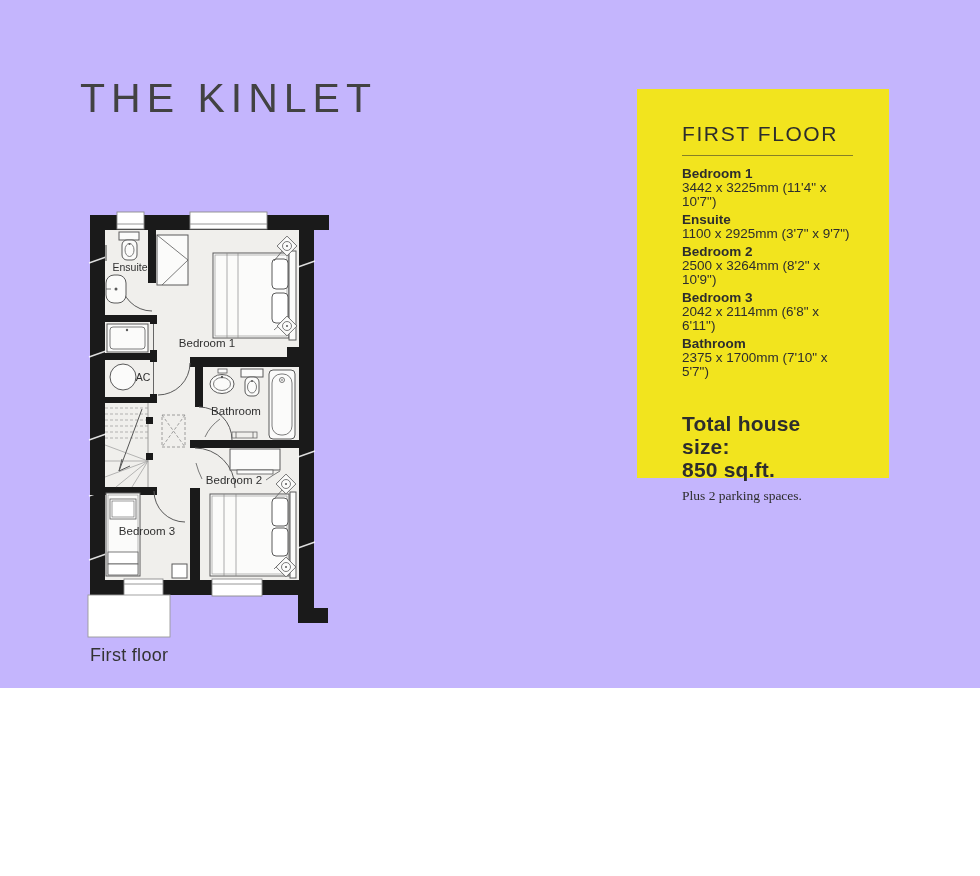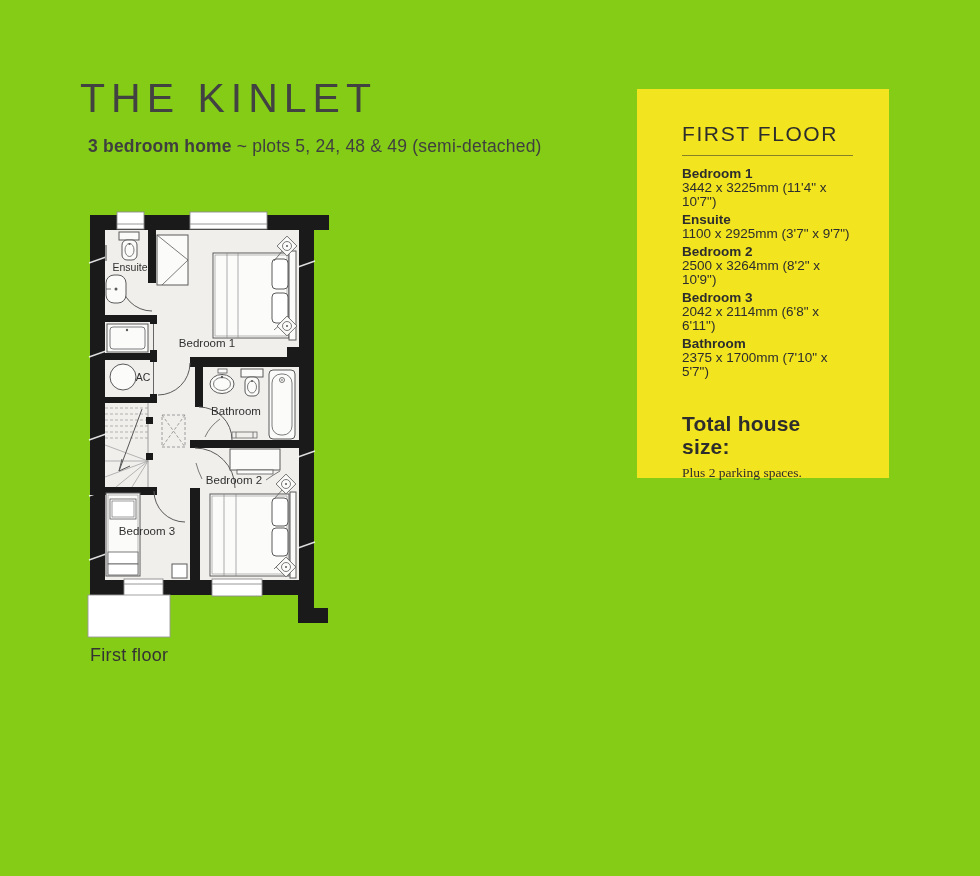--- a/index.html
+++ b/index.html
@@ -1,19 +1,19 @@
 <!DOCTYPE html>
 <html><head>
 <meta charset="utf-8">
 <style>
   html,body{margin:0;padding:0;background:#ffffff;}
   .page{
     position:relative;
-    width:980px;height:876px;
-    background:#84cc16;
+    width:980px;height:688px;
+    background:#c4b5fd;
     font-family:"Liberation Sans", sans-serif;
     overflow:hidden;
   }
   
   .title{
     position:absolute;left:80px;top:78px;
     margin:0;
     font-size:41px;font-weight:200;letter-spacing:6px;
     color:#424242;line-height:1;
     font-family:"Liberation Sans", sans-serif;
@@ -59,23 +59,20 @@
     font-size:21px;font-weight:700;line-height:23px;letter-spacing:0.2px;
   }
   .parking{font-size:13.5px;margin-top:7px;font-family:Liberation Serif, serif;}
 </style>
 </head>
 <body>
 
 <div class="page">
 
   <h1 class="title">THE KINLET</h1>
-  <p class="subtitle"><span class="bold">3 bedroom home</span>
-    <span>~</span>
-    <span>plots 5, 24, 48 &amp; 49 (semi-detached)</span></p>
 
   <div class="plan-wrap">
     <svg width="262" height="445" viewBox="0 0 262 445">
 
       <rect x="4" y="12" width="224" height="380" fill="#f0efec"></rect>
 
       <g fill="#1a1a1a">
         <rect x="4" y="12" width="239" height="15"></rect>
         <rect x="4" y="12" width="15" height="380"></rect>
         <rect x="213" y="12" width="15" height="380"></rect>
@@ -301,17 +298,18 @@
       <div class="room-name">Bedroom 3</div>
       <div class="room-dims">2042 x 2114mm (6'8" x 6'11")</div>
     </div>
     <div class="room-item">
       <div class="room-name">Bathroom</div>
       <div class="room-dims">2375 x 1700mm (7'10" x 5'7")</div>
     </div>
 
     <div class="total-block">
       <div class="total-label">Total house size:</div>
+      <div class="total-value">850 sq.ft.</div>
       <div class="parking">Plus 2 parking spaces.</div>
     </div>
   </aside>
 
 </div>
 
 </body></html>

